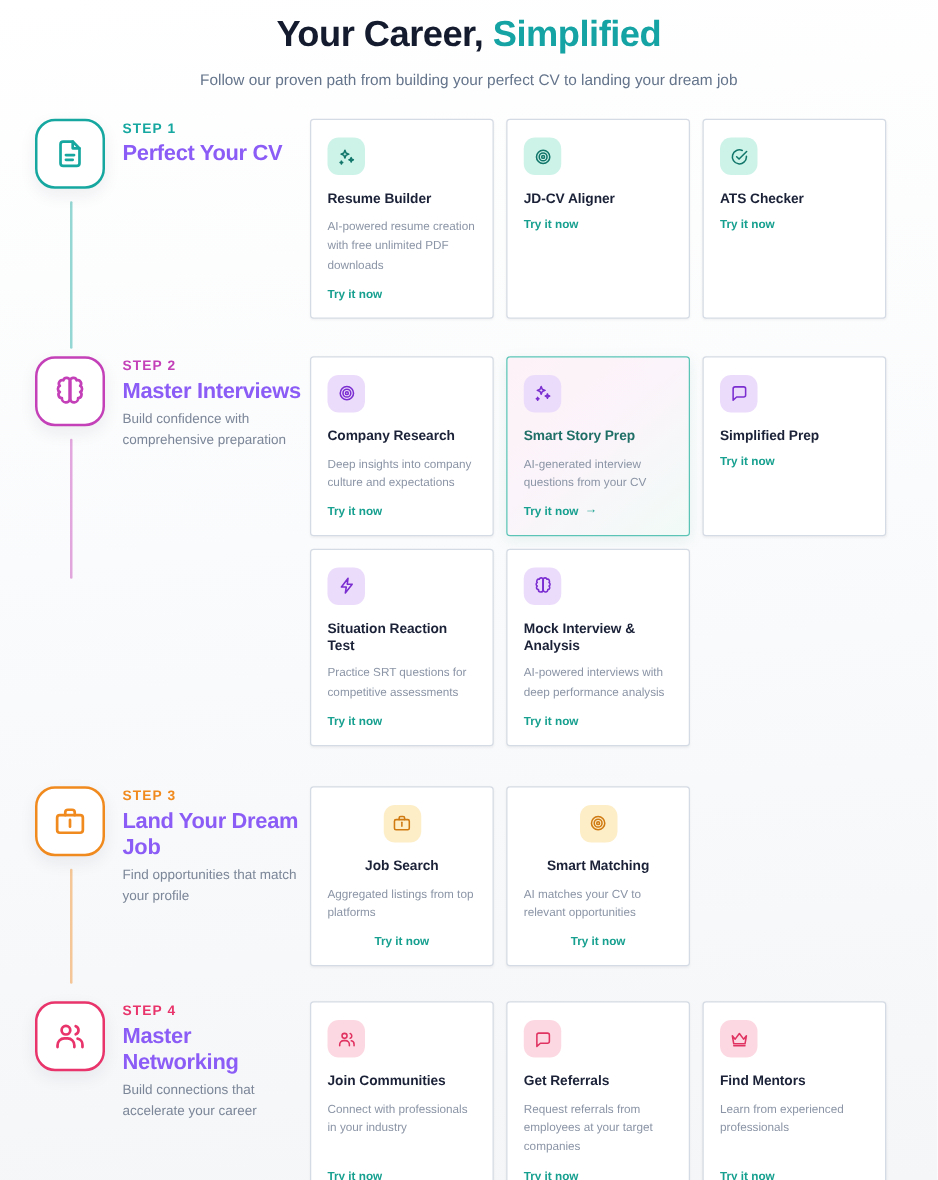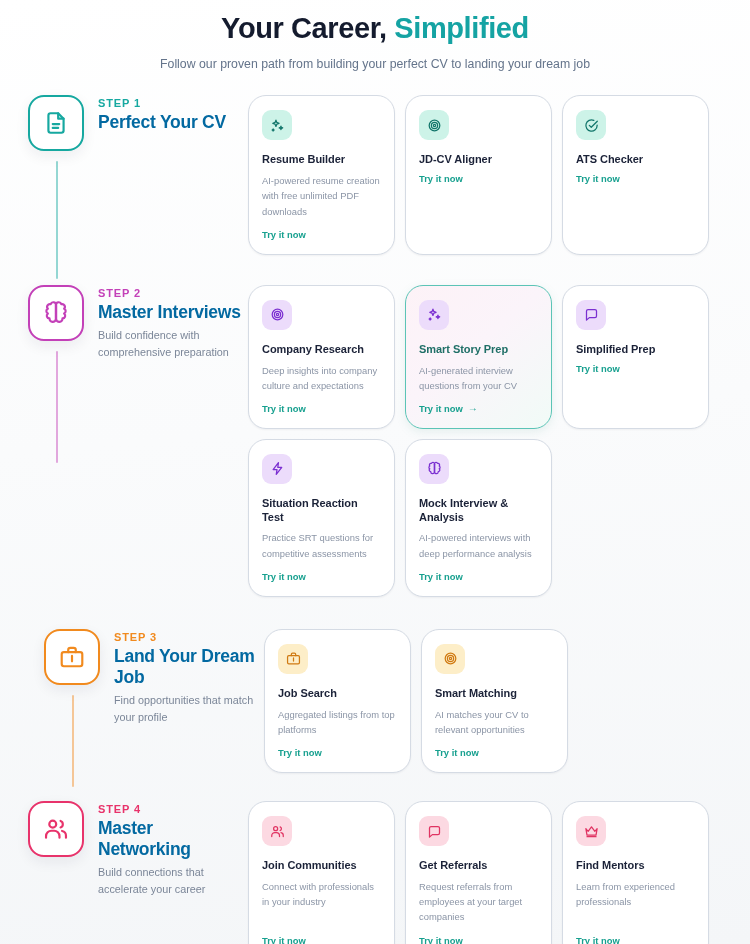--- a/index.html
+++ b/index.html
@@ -99,37 +99,37 @@
     font-size: 11px;
     font-weight: 700;
     letter-spacing: 0.9px;
     text-transform: uppercase;
     color: var(--c);
     margin-bottom: 3px;
   }
   .step-title {
     font-size: 17.5px;
     font-weight: 700;
-    color: #0369a1;
+    color: #8b5cf6;
     letter-spacing: -0.25px;
     line-height: 1.18;
     margin-bottom: 5px;
   }
   .step-desc {
     font-size: 10.8px;
     line-height: 1.55;
     color: #7b8698;
     max-width: 160px;
   }
 
   .card {
     position: relative;
     background: #ffffff;
     border: 1px solid #d5dbe4;
-    border-radius: 18px;
+    border-radius: 3px;
     padding: 14px 13px 14px;
     display: flex;
     flex-direction: column;
     box-shadow: 0 1px 2px rgba(20,27,46,0.05);
   }
 
   .card.highlight {
     border-color: #5bc4b6;
     background: linear-gradient(140deg, #fdf2f7 0%, #fbf4fa 45%, #f1fbf7 100%);
     box-shadow: 0 3px 10px rgba(90,160,150,0.13);
@@ -171,21 +171,21 @@
     color: #17a08f;
     display: flex;
     align-items: center;
     gap: 5px;
   }
   .card-cta .arrow { font-size: 10px; line-height: 1; }
 
   
   .step1 .card { min-height: 149px; }
   .step2 .cards-wrap .card { min-height: 137px; }
-  .step3 .card { min-height: 133px; }
+  .step3 .card { min-height: 133px; align-items: center; }
   .step4 .card { min-height: 143px; }
 
   .cards-wrap {
     flex: 1;
     display: flex;
     flex-direction: column;
     gap: 10px;
     padding-right: 20px;
   }
   .cards-wrap .row {
@@ -367,21 +367,21 @@
               </div>
               <div class="card-title">Mock Interview &amp; Analysis</div>
               <div class="card-desc">AI-powered interviews with deep performance analysis</div>
               <div class="card-cta">
                 <span>Try it now</span>
               </div>
             </div>
           </div>
         </div>
       </div>
-      <div class="step step3" style="--c: #f18a1e; margin-top: 32px; padding-left: 16px;">
+      <div class="step step3" style="--c: #f18a1e; margin-top: 32px;">
         <div class="rail">
           <div class="badge">
             <span class="" style="color: rgb(241, 138, 30); display: flex;">
               <svg viewBox="0 0 24 24" fill="none" stroke="currentColor" stroke-width="2" stroke-linecap="round" stroke-linejoin="round">
                 <rect x="2.5" y="7.5" width="19" height="13" rx="2"></rect>
                 <path d="M8.5 7.5V5.5a2 2 0 0 1 2-2h3a2 2 0 0 1 2 2v2"></path>
                 <line x1="12" y1="11" x2="12" y2="16"></line>
               </svg>
             </span>
           </div>

